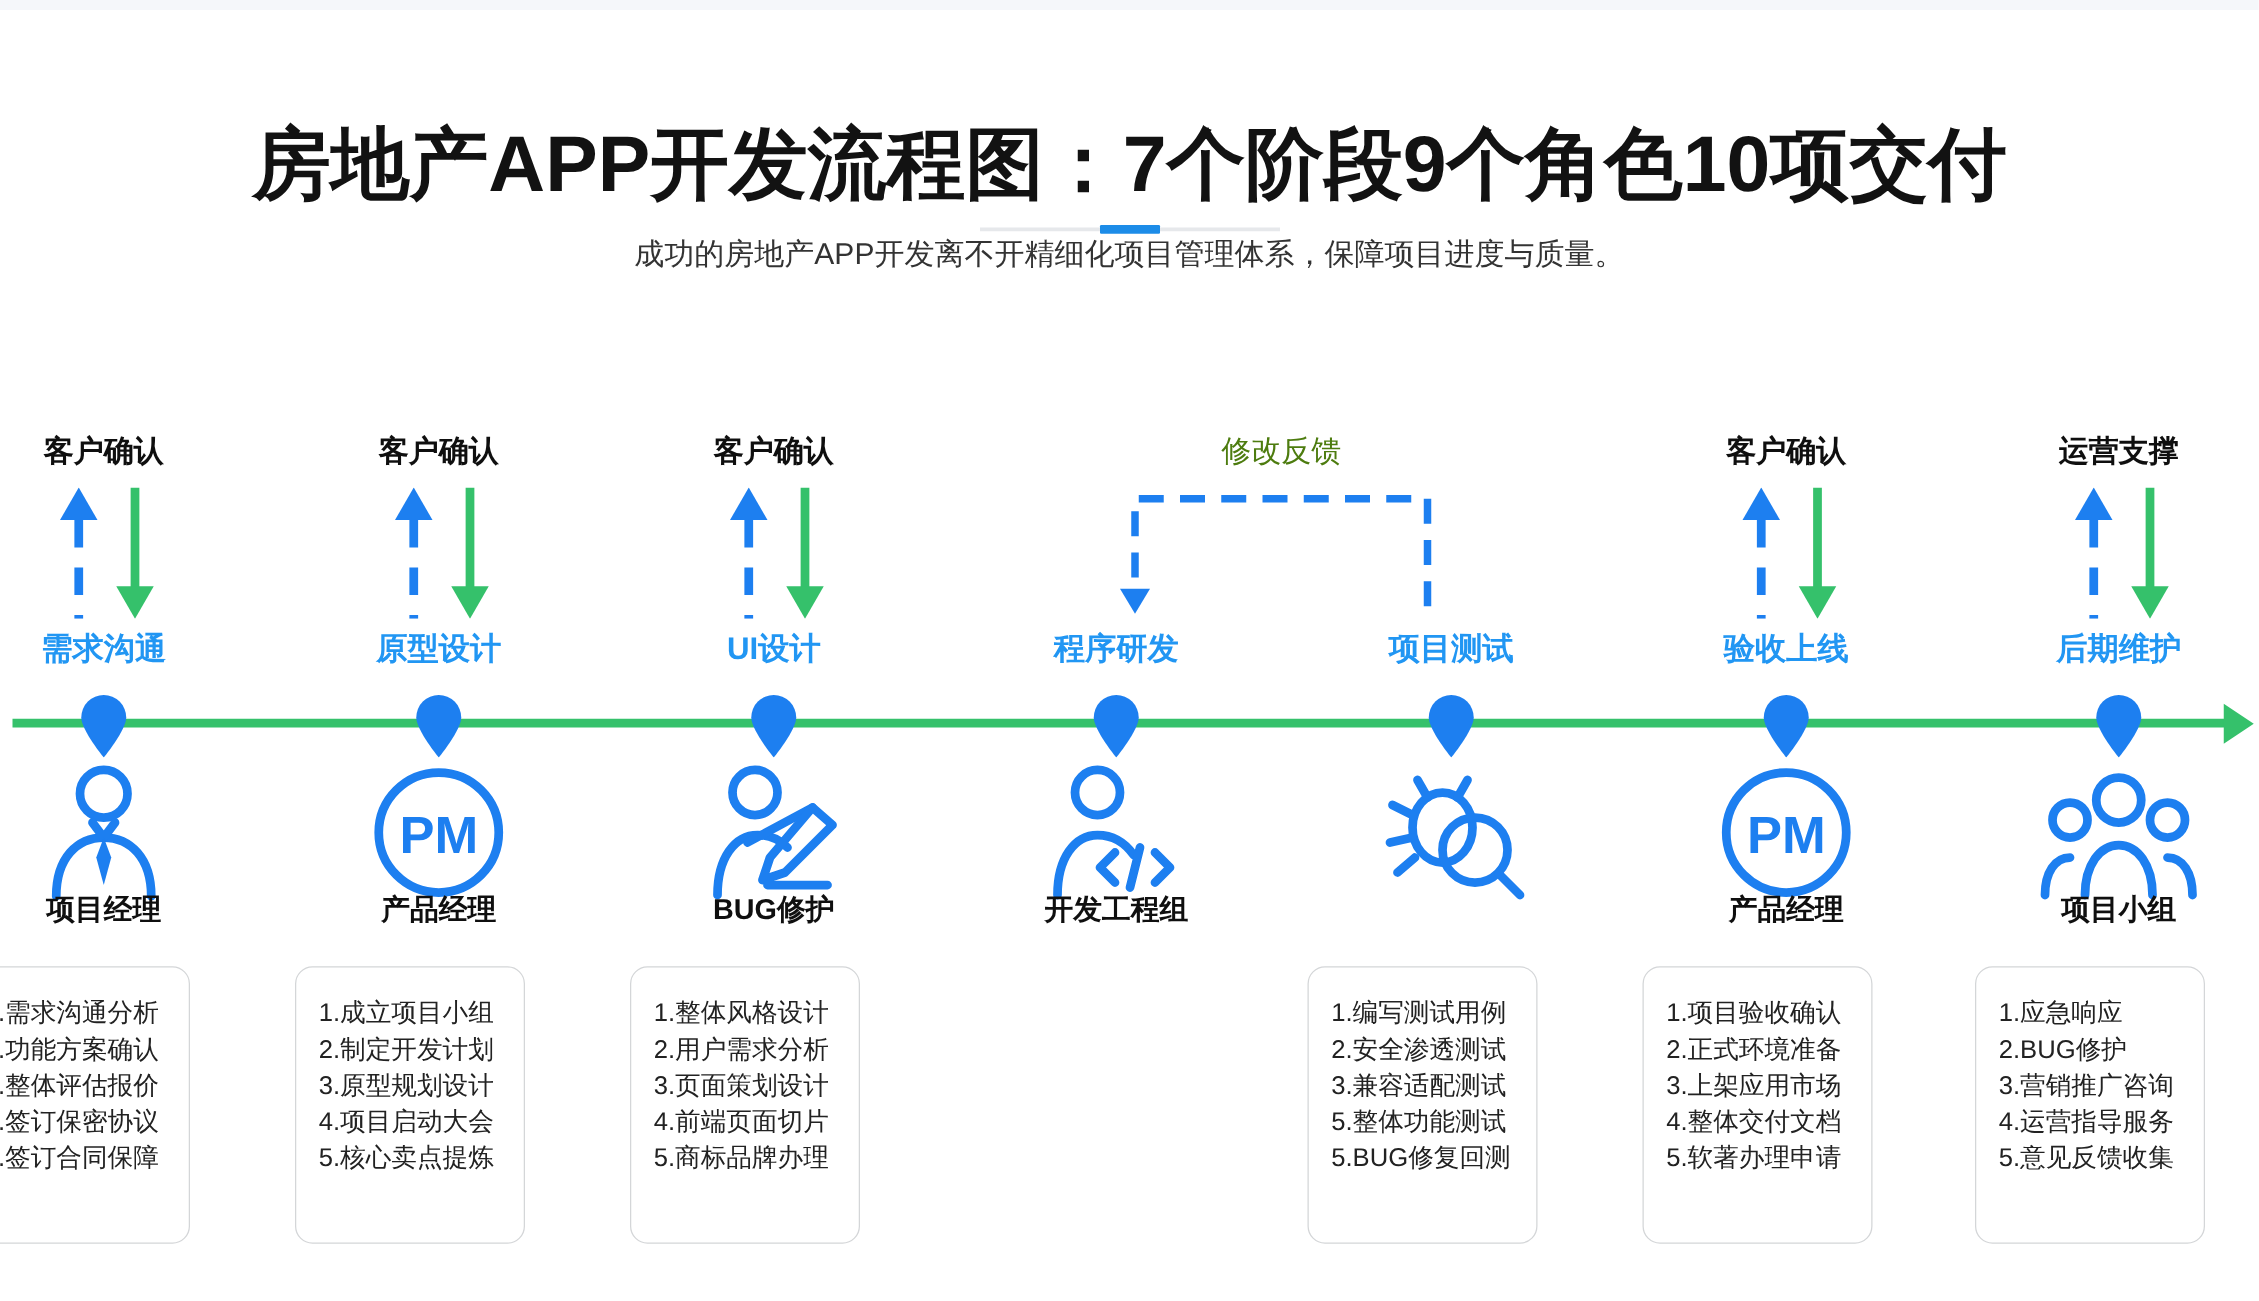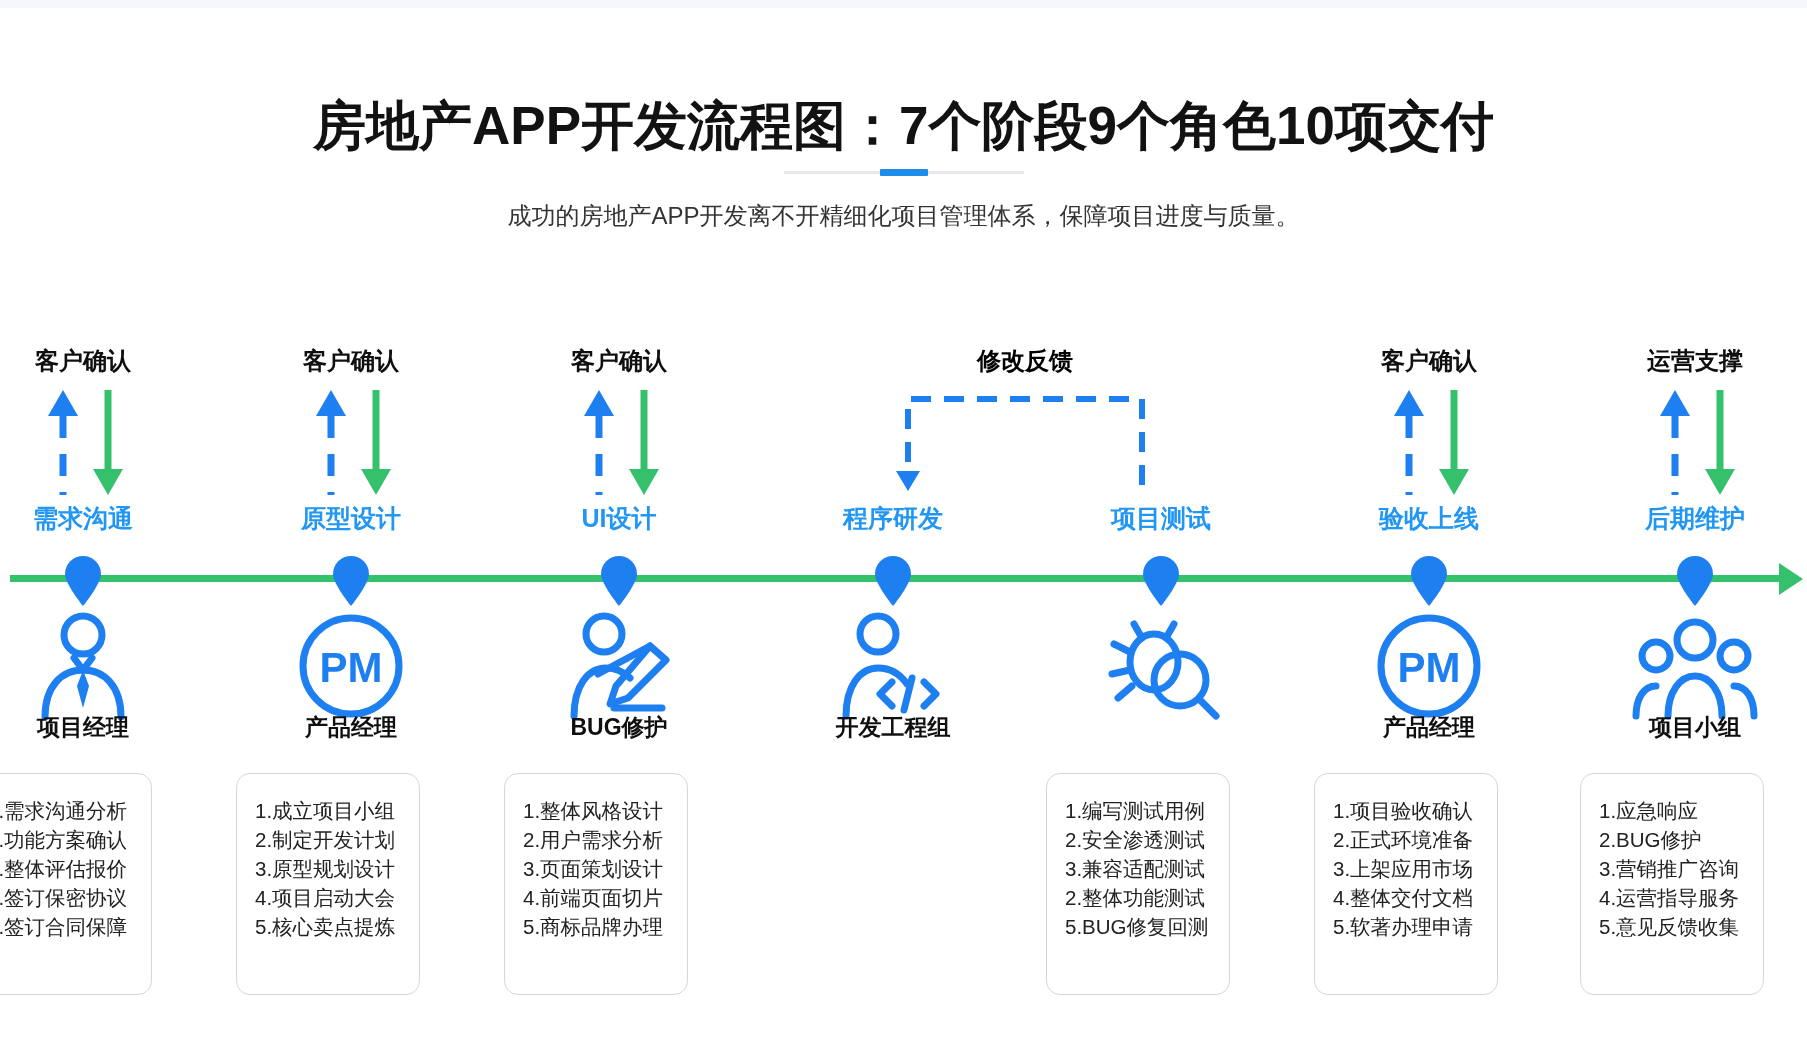--- a/index.html
+++ b/index.html
@@ -30,21 +30,21 @@
 
   
   .header {
     position: absolute;
     top: 96px;
     left: 0;
     width: 1807px;
     text-align: center;
   }
   .title {
-    font-size: 53px;
+    font-size: 63px;
     font-weight: bold;
     color: #121212;
     letter-spacing: 0px;
     line-height: 1.15;
     white-space: nowrap;
   }
   .title-rule {
     position: relative;
     margin: 14px auto 0 auto;
     width: 240px;
@@ -55,21 +55,21 @@
     position: absolute;
     left: 50%;
     transform: translateX(-50%);
     top: -2px;
     width: 48px;
     height: 7px;
     background: #1c8ce8;
     border-radius: 1px;
   }
   .subtitle {
-    margin-top: 26px;
+    margin-top: 2px;
     font-size: 24px;
     color: #333333;
     white-space: nowrap;
   }
 
   
   .axis {
     position: absolute;
     top: 575px;
     left: 10px;
@@ -184,22 +184,22 @@
     top: 345px;
     left: 880px;
     width: 290px;
     height: 160px;
   }
   .feedback-label {
     position: absolute;
     top: 0; left: 0; width: 290px;
     text-align: center;
     font-size: 24px;
-    font-weight: bold;
-    color: #000000;
+    font-weight: normal;
+    color: #4d7c0f;
     white-space: nowrap;
   }
 </style>
 </head>
 <body>
 
 <div class="page">
 
   <div class="topbar"></div>
 
@@ -356,21 +356,21 @@
           <path d="M34 58 L16 62"></path>
           <path d="M36 74 L22 86"></path>
           <circle cx="84" cy="68" r="26"></circle>
           <path d="M103 87 L120 104"></path>
         </g>
       </svg>
       <div class="card">
         <div class="card-item">1.编写测试用例</div>
         <div class="card-item">2.安全渗透测试</div>
         <div class="card-item">3.兼容适配测试</div>
-        <div class="card-item">2.整体功能测试</div>
+        <div class="card-item">5.整体功能测试</div>
         <div class="card-item">5.BUG修复回测</div>
       </div>
     </div>
 
     <div class="stage" style="left:1300px">
       <div class="stage-top-label">客户确认</div>
       <div class="arrows">
         <svg class="arrow-up" viewBox="0 0 34 105">
           <polygon points="17,0 2,26 32,26" fill="#1d7ff0"></polygon>
           <line x1="17" y1="26" x2="17" y2="105" stroke="#1d7ff0" stroke-width="7" stroke-dasharray="22,16"></line>

